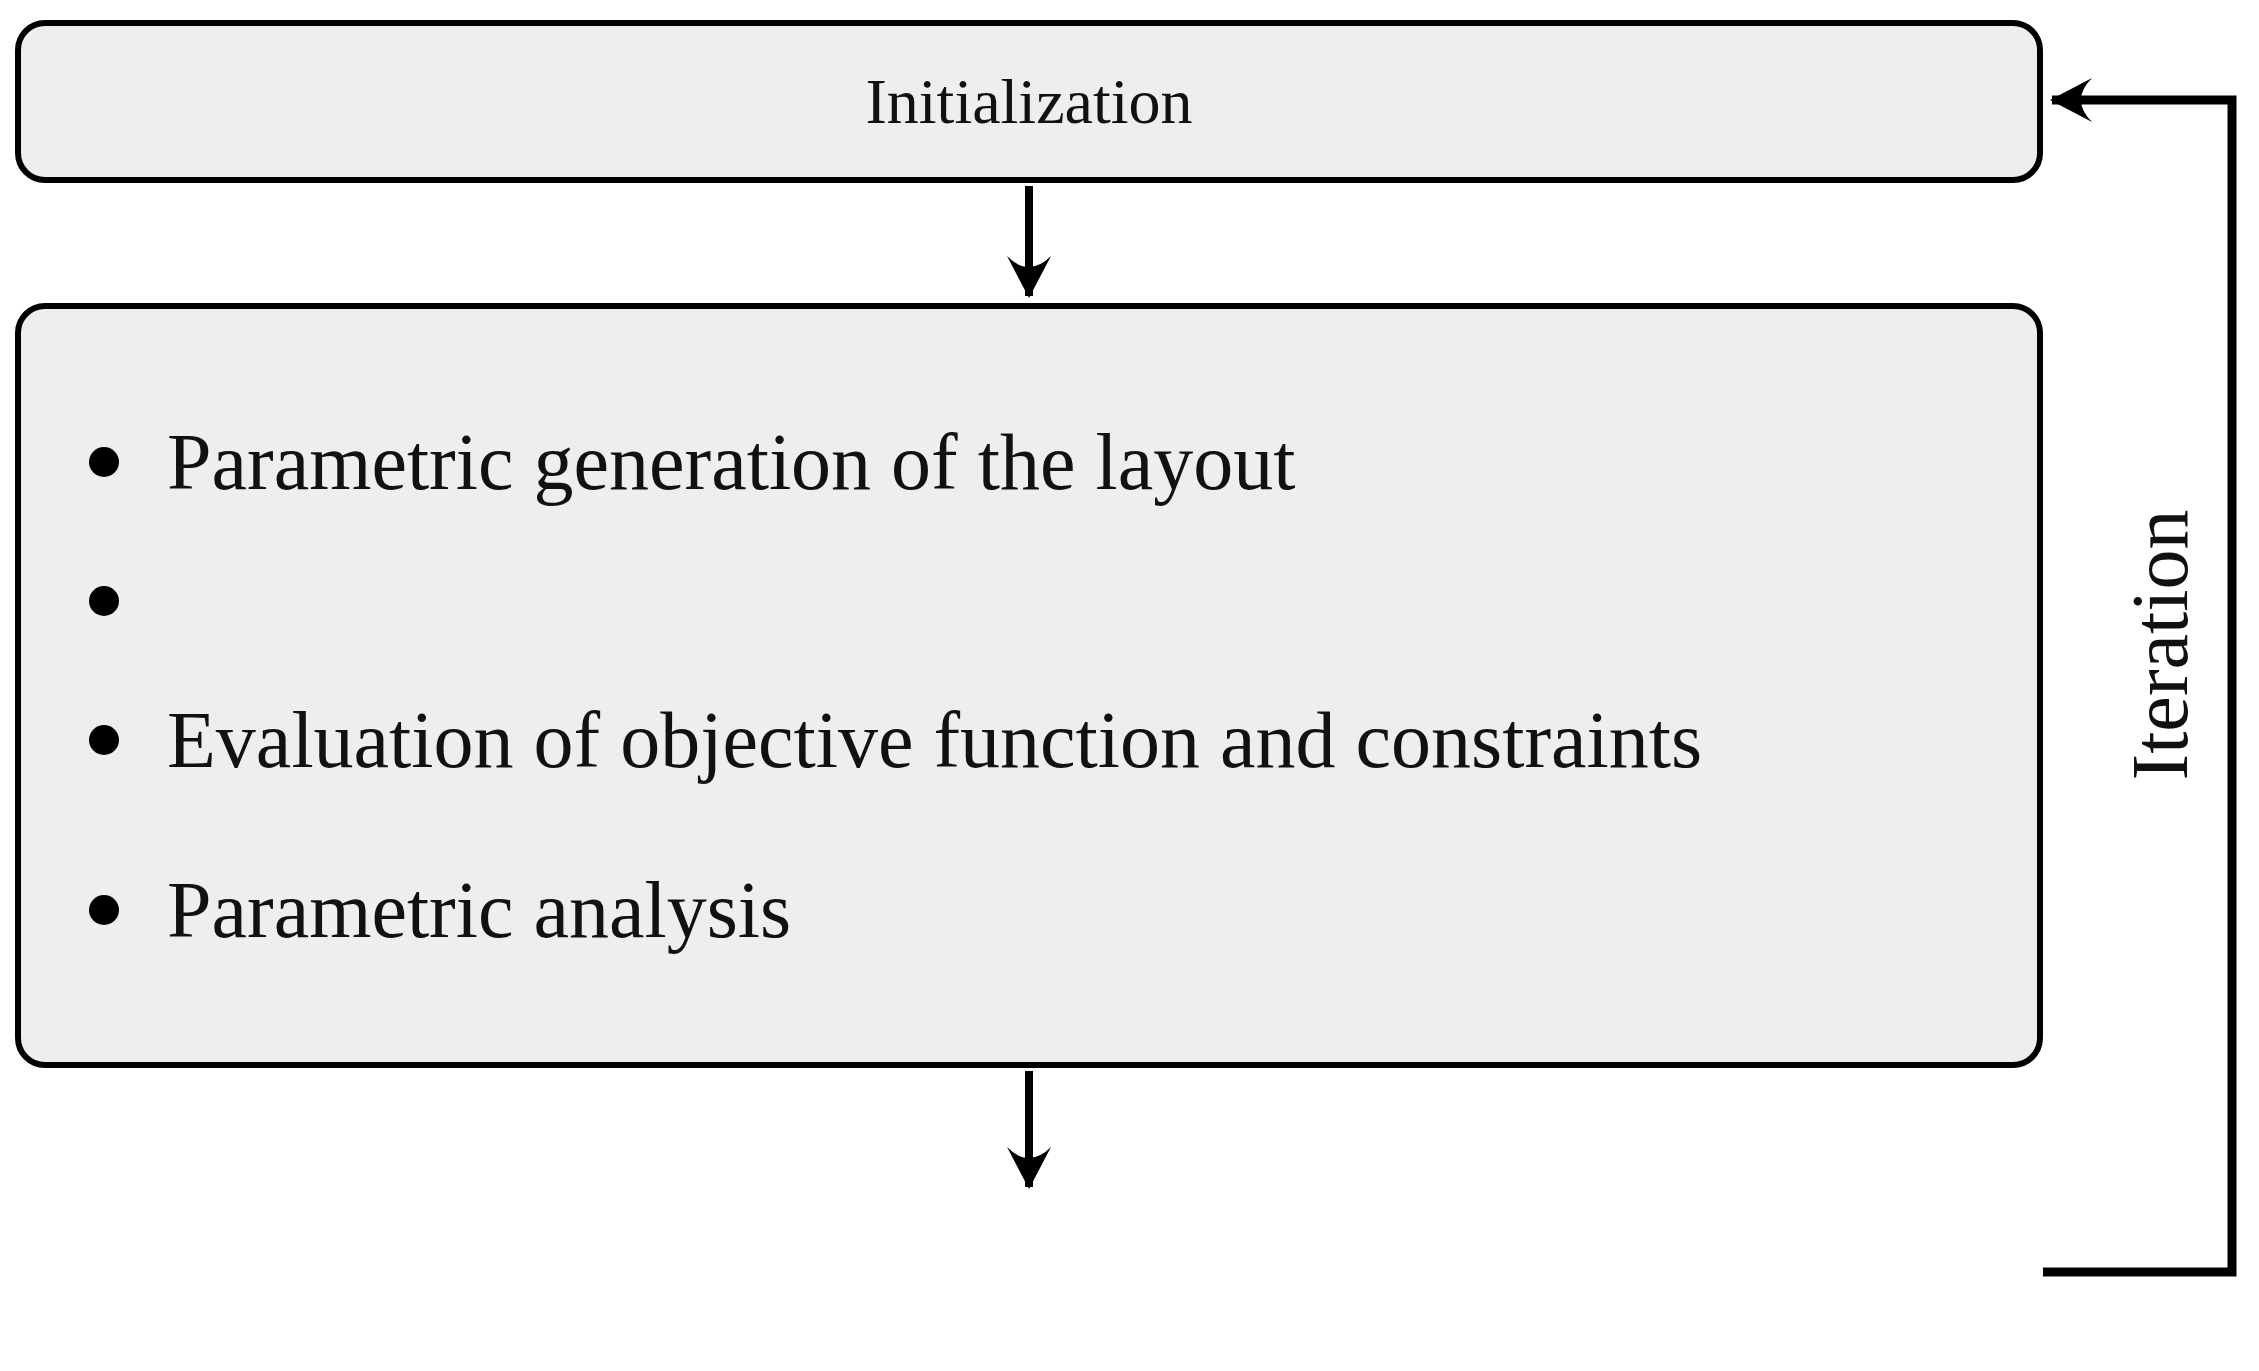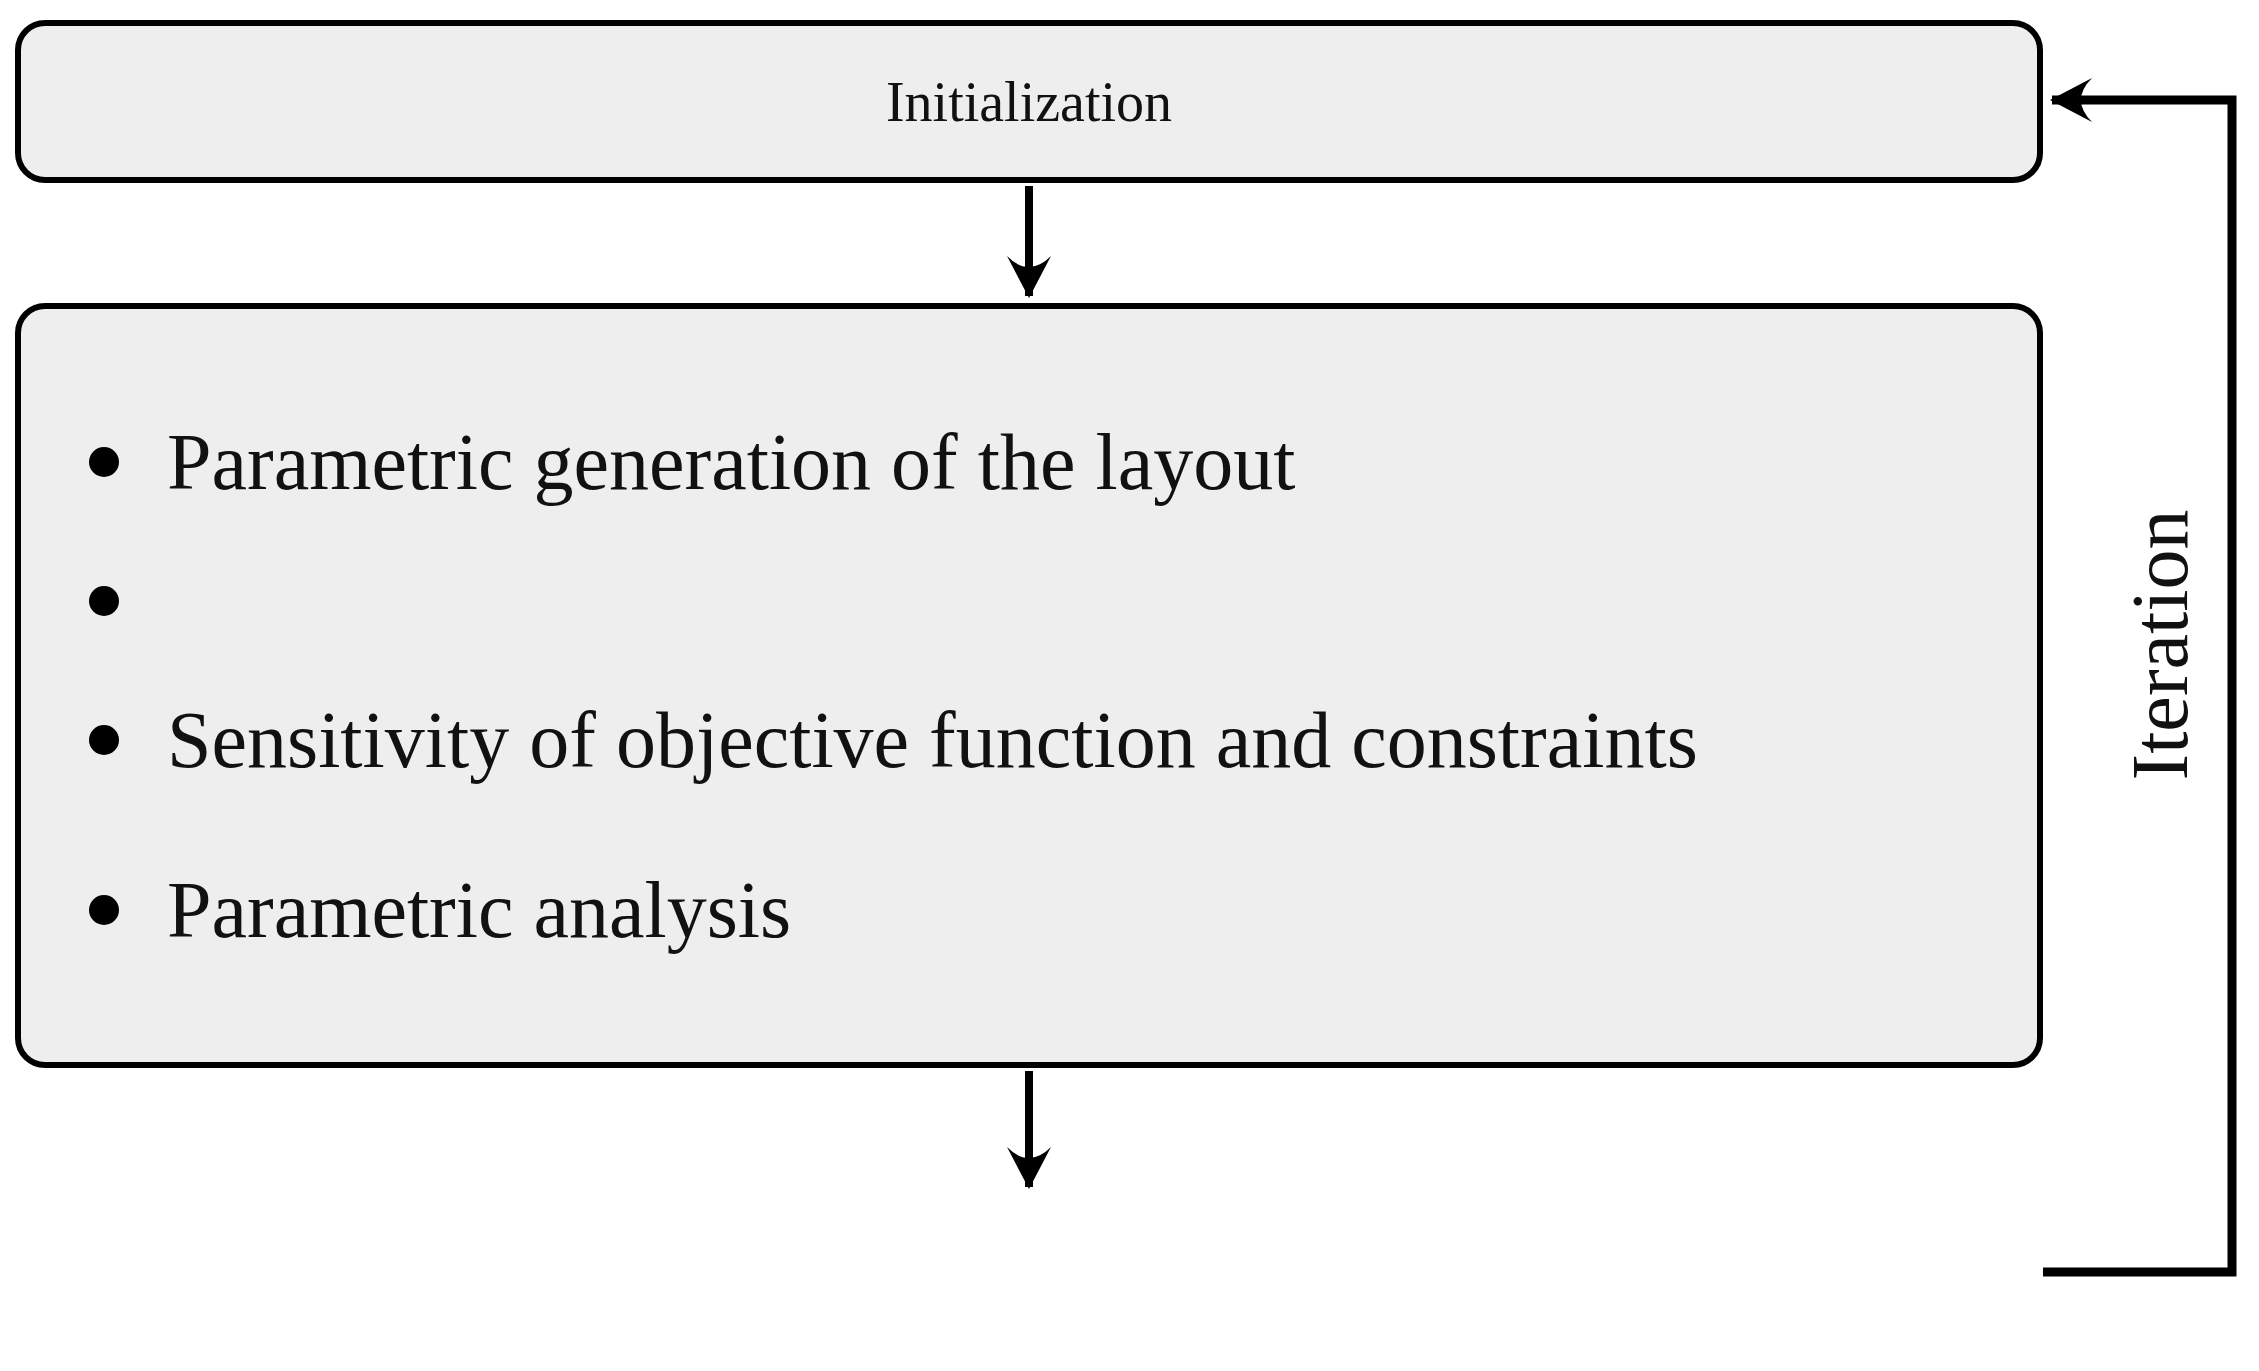--- a/index.html
+++ b/index.html
@@ -17,21 +17,21 @@
     left: 15px;
     width: 2028px;
     background: #eeeeee;
     border: 6px solid #000000;
     border-radius: 30px;
     box-sizing: border-box;
   }
   .box-init  { top: 20px;   height: 163px; display: flex; align-items: center; justify-content: center; }
   .box-steps { top: 303px;  height: 765px; }
   .box-mma   { top: 1193px; height: 160px; display: flex; align-items: center; justify-content: center; }
-  .box-title { font-size: 56px; line-height: 1; white-space: nowrap; }
+  .box-title { font-size: 64px; line-height: 1; white-space: nowrap; }
   .steps-list {
     list-style: none;
     margin: 0;
     padding: 0 40px 0 68px;
     height: 100%;
     box-sizing: border-box;
     display: flex;
     flex-direction: column;
     justify-content: center;
     gap: 78px;
@@ -81,21 +81,21 @@
     <ul class="steps-list">
       <li>
         <span class="bullet"></span>
         <span>Parametric generation of the layout</span>
       </li>
       <li>
         <span class="bullet"></span>
       </li>
       <li>
         <span class="bullet"></span>
-        <span>Sensitivity of objective function and constraints</span>
+        <span>Evaluation of objective function and constraints</span>
       </li>
       <li>
         <span class="bullet"></span>
         <span>Parametric analysis</span>
       </li>
     </ul>
   </div>
 
 
   <div class="iteration-label">Iteration</div>

